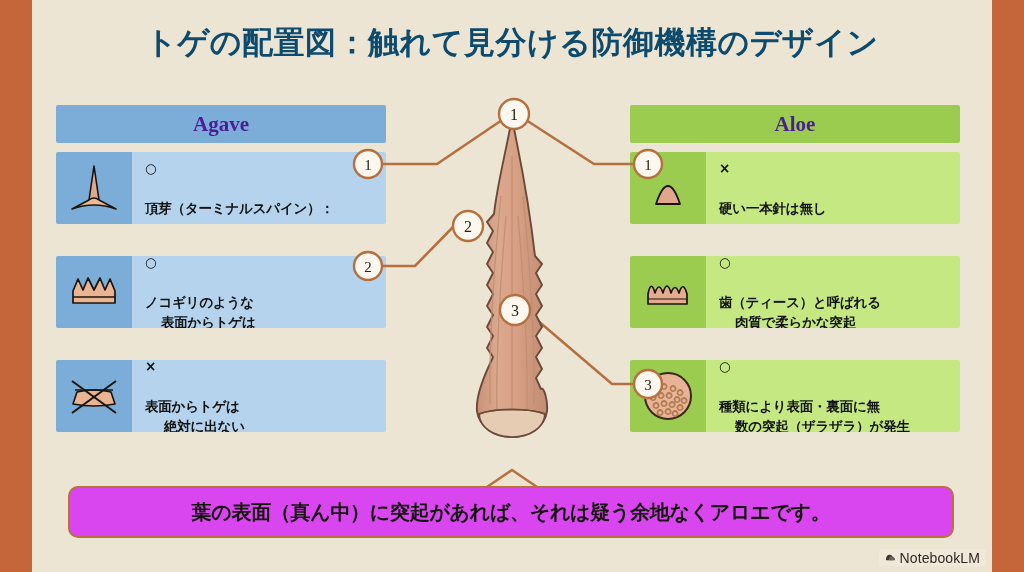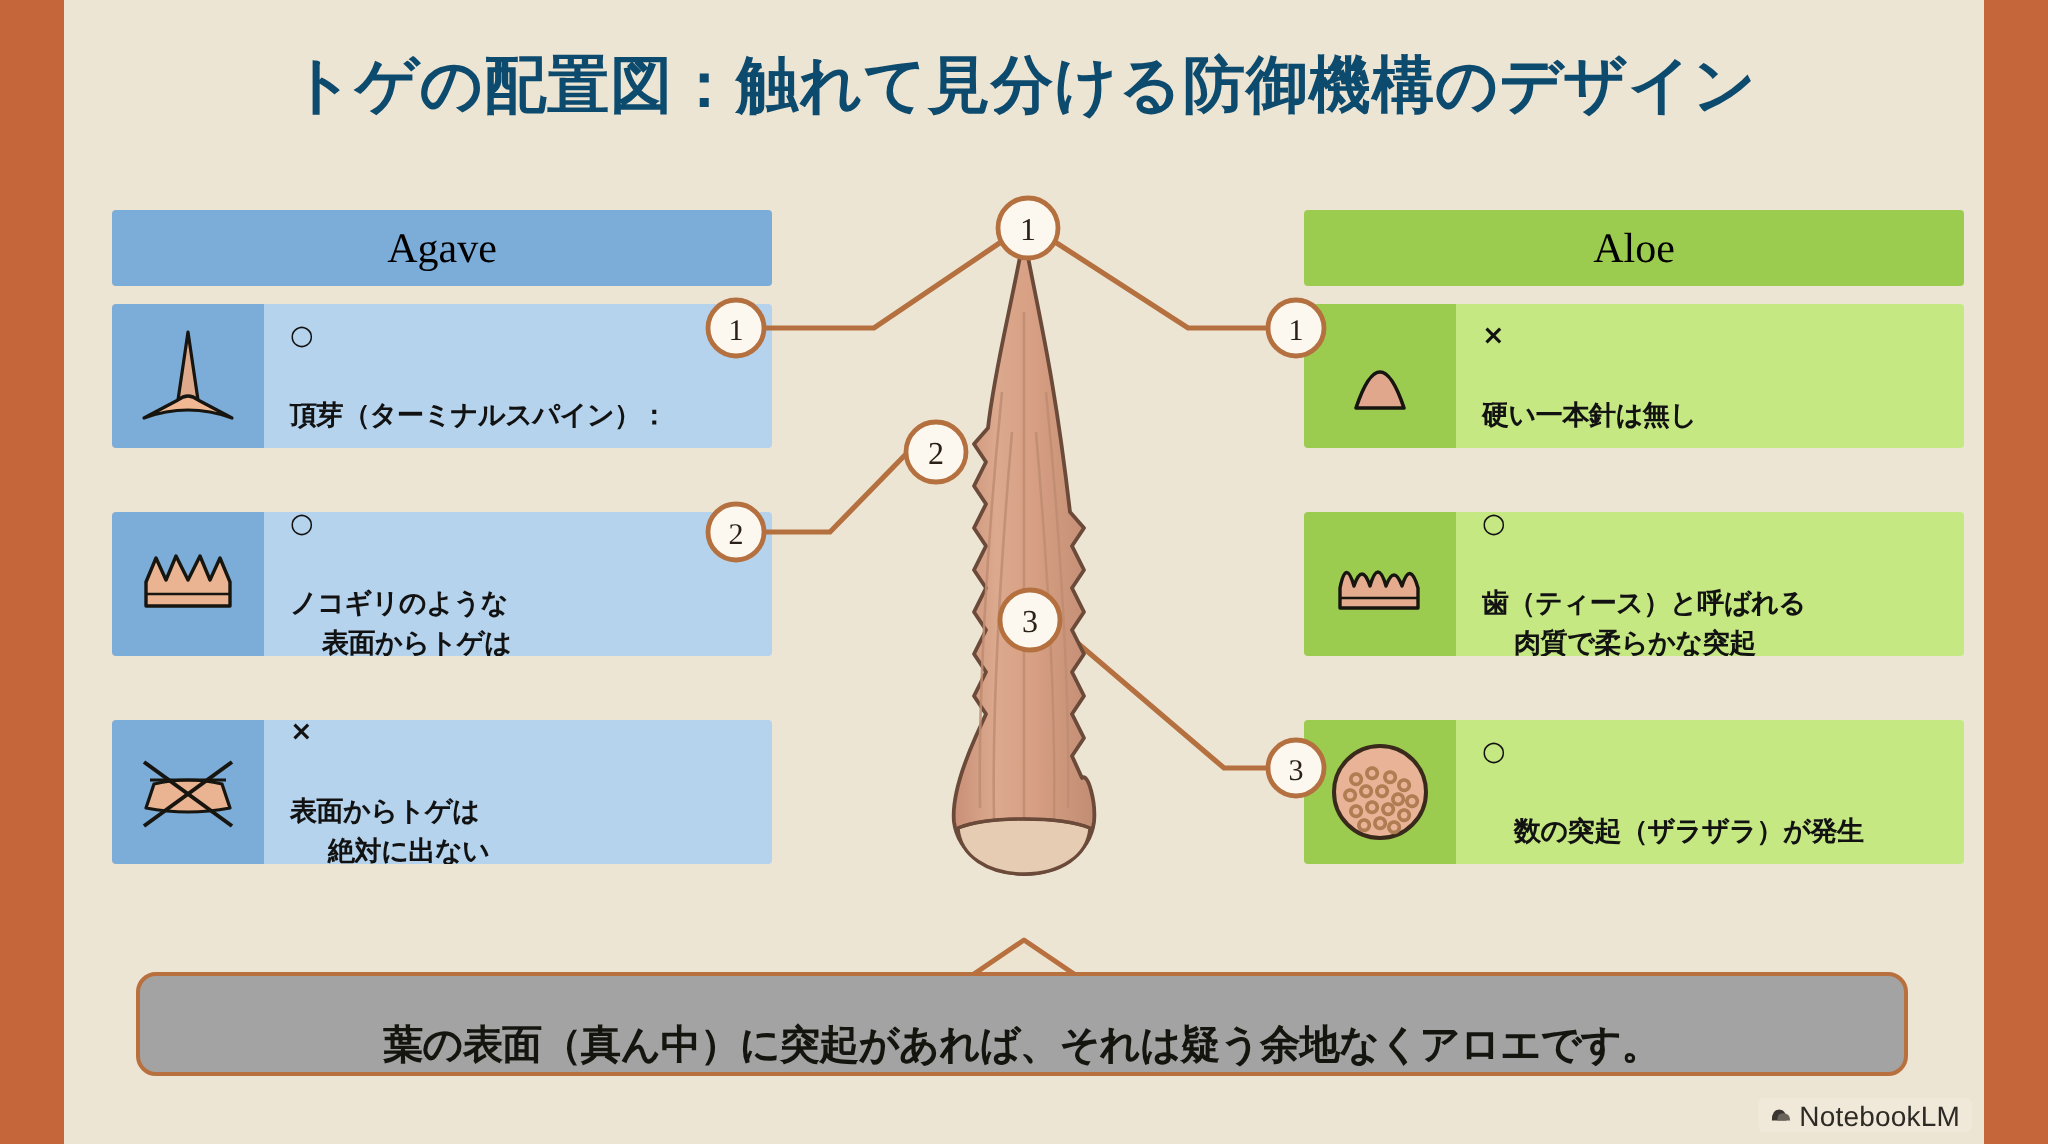--- a/index.html
+++ b/index.html
@@ -21,26 +21,26 @@
   #title{
     position:absolute;left:0;top:22px;width:960px;text-align:center;
     font-family:"DejaVu Sans","Liberation Sans",sans-serif;
     font-size:31px;font-weight:700;color:#0c4a6e;letter-spacing:.5px;
     white-space:nowrap;
   }
 
   
   .panel{position:absolute;top:105px;width:330px;}
   .panel.left{left:24px;}
-  .panel.right{left:620px;}
+  .panel.right{left:598px;}
 
   .panel-header{
     height:38px;line-height:38px;text-align:center;
     font-family:"Liberation Serif","DejaVu Serif",serif;
-    font-size:21px;font-weight:400;color:#000000;
+    font-size:21px;font-weight:700;color:#4c1d95;
     border-radius:2px;
   }
   .panel.left .panel-header{background:#7cacd8;}
   .panel.right .panel-header{background:#9ccc4f;}
 
   .row{
     display:flex;align-items:stretch;margin-top:9px;height:72px;border-radius:2px;overflow:hidden;
   }
   .panel.left .row .row-icon{background:#7cacd8;}
   .panel.left .row .row-text{background:#b5d3ed;}
@@ -65,22 +65,22 @@
   .row.r2{margin-top:32px;}
   .row.r3{margin-top:32px;}
 
   
   #center{position:absolute;left:330px;top:96px;width:300px;height:360px;}
   #center svg{display:block;}
 
   
   #callout{
     position:absolute;left:36px;top:486px;width:886px;height:52px;
-    border:2.5px solid #b8703f;border-radius:10px;background:#a3a3a3;
-    display:flex;align-items:flex-end;justify-content:center;
+    border:2.5px solid #b8703f;border-radius:10px;background:#d946ef;
+    display:flex;align-items:center;justify-content:center;
     box-sizing:border-box;
   }
   #callout-text{
     font-family:"DejaVu Sans","Liberation Sans",sans-serif;
     font-size:20px;font-weight:700;color:#15150f;letter-spacing:-.3px;white-space:nowrap;
   }
   #callout-notch{position:absolute;left:450px;top:468px;width:60px;height:22px;}
 
   
   #watermark{
@@ -203,21 +203,21 @@
                 <path d="M32 34 a2.6 2.6 0 1 0 .1 0"></path>
               <path d="M40 37 a2.6 2.6 0 1 0 .1 0"></path>
                 <path d="M20 42 a2.6 2.6 0 1 0 .1 0"></path>
               <path d="M28 41 a2.6 2.6 0 1 0 .1 0"></path>
                 <path d="M35 43 a2.6 2.6 0 1 0 .1 0"></path>
             </g>
           </svg>
         </div>
         <div class="row-text">
           <div>
-            <span><span class="mark">○</span>&nbsp;</span>
+            <span><span class="mark">○</span>&nbsp;<span>種類により表面・裏面に無</span></span>
             <span style="padding-left:16px;">数の突起（ザラザラ）が発生</span>
           </div>
         </div>
       </div>
     </div>
 
     <div id="center">
       <svg width="300" height="360" viewBox="0 0 300 360">
         <defs>
           <linearGradient id="leafg" x1="0" y1="0" x2="1" y2="0">

